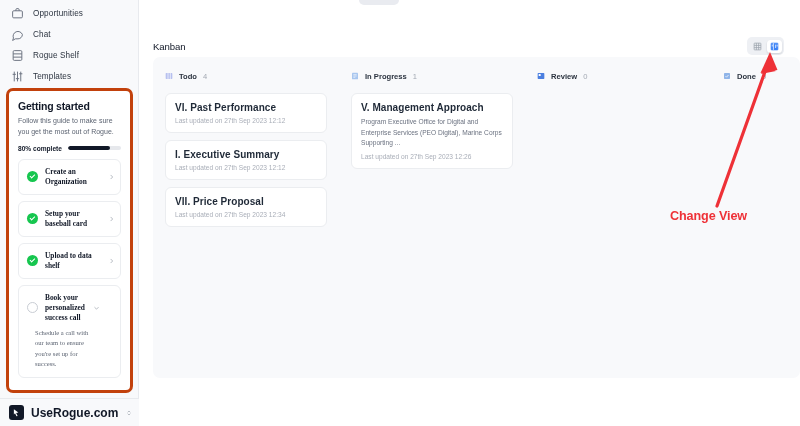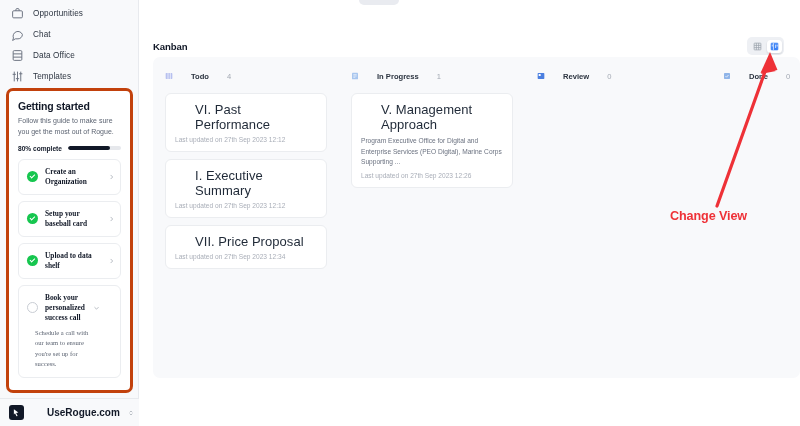--- a/index.html
+++ b/index.html
@@ -83,58 +83,58 @@
     background:#f8f9fb;
     border-top:1px solid #e8eaee;
     display:flex; align-items:center; gap:7px; padding:0 9px;
     cursor:pointer;
   }
   .logo-sq {
     width:15px; height:15px; border-radius:3px; background:#111827;
     display:flex; align-items:center; justify-content:center; flex:0 0 15px;
   }
   .logo-sq svg { display:block; width:9px; height:9px; }
-  .sb-footer .name { font-size:10px; font-weight:bold; color:#111827; flex:1;margin-left:16px; }
+  .sb-footer .name { font-size:12px; font-weight:bold; color:#111827; flex:1; }
   .sb-footer .updown { width:8px; height:10px; color:#9aa1ab; }
   .sb-footer .updown svg { display:block; width:8px; height:10px; }
 
   
   .main { position:relative; flex:1; height:426px; background:#ffffff; }
   .top-pill {
     position:absolute; left:220px; top:-6px;
     width:40px; height:11px; border-radius:0 0 5px 5px;
     background:#e9ebf0;
   }
   .page-title {
     position:absolute; left:14px; top:41px;
-    font-size:9.6px; font-weight:bold; color:#111827; letter-spacing:-.1px;
+    font-size:9.6px; font-weight:normal; color:#111827; letter-spacing:-.1px;
   }
   .board {
     position:absolute; left:14px; top:57px;
     width:647px; height:321px;
     background:#f8f9fb;
     border-radius:7px;
   }
   .board-inner { position:relative; width:100%; height:100%; display:flex; }
   .col { flex:0 0 186px; padding:12px 0 0 0; position:relative; }
   .col + .col { margin-left:0; }
-  .col-head { display:flex; align-items:center; gap:18px; padding:0 12px 0 12px; height:14px; }
+  .col-head { display:flex; align-items:center; gap:6px; padding:0 12px 0 12px; height:14px; }
   .col-head .cico { width:8px; height:8px; flex:0 0 8px; border-radius:1.5px; }
   .col-head .cico svg { display:block; width:8px; height:8px; }
   .col-head .cname { font-size:7.6px; font-weight:bold; color:#2c3440; }
   .col-head .ccount { font-size:7.6px; color:#a3a9b3; }
   .cards { margin-top:10px; padding:0 12px; display:flex; flex-direction:column; gap:7px; }
   .card {
     background:#ffffff;
     border:1px solid #ebedf0;
     border-radius:6px;
     padding:8px 9px;
     cursor:pointer;
   }
-  .card .ctitle { font-size:13px; font-weight:normal; color:#1f2937; letter-spacing:.05px;margin-left:20px; }
+  .card .ctitle { font-size:10px; font-weight:bold; color:#1f2937; letter-spacing:.05px; }
   .card .cbody { margin-top:4px; font-size:6.6px; line-height:1.62; color:#6b7280; }
   .card .cmeta { margin-top:4px; font-size:6.6px; color:#a9aeb8; }
 
   
   .view-toggle {
     position:absolute; right:16px; top:37px;
     display:flex; align-items:center; gap:2px;
     background:#eef0f4; border-radius:5px; padding:2.5px;
   }
   .vt-btn {
@@ -182,21 +182,21 @@
         <span class="lbl">Chat</span>
       </div>
 
       <div class="nav-item">
         <span class="ico">
           <svg viewBox="0 0 24 24" fill="none" stroke="currentColor" stroke-width="1.8">
             <rect x="4" y="3" width="16" height="18" rx="2"></rect>
               <path d="M4 9h16M4 15h16"></path>
           </svg>
         </span>
-        <span class="lbl">Data Office</span>
+        <span class="lbl">Rogue Shelf</span>
       </div>
 
       <div class="nav-item">
         <span class="ico">
           <svg viewBox="0 0 24 24" fill="none" stroke="currentColor" stroke-width="1.8">
             <path d="M6 3v18M12 3v18M18 3v18"></path>
               <path d="M3 8h6M9 16h6M15 7h6"></path>
           </svg>
         </span>
         <span class="lbl">Templates</span>

